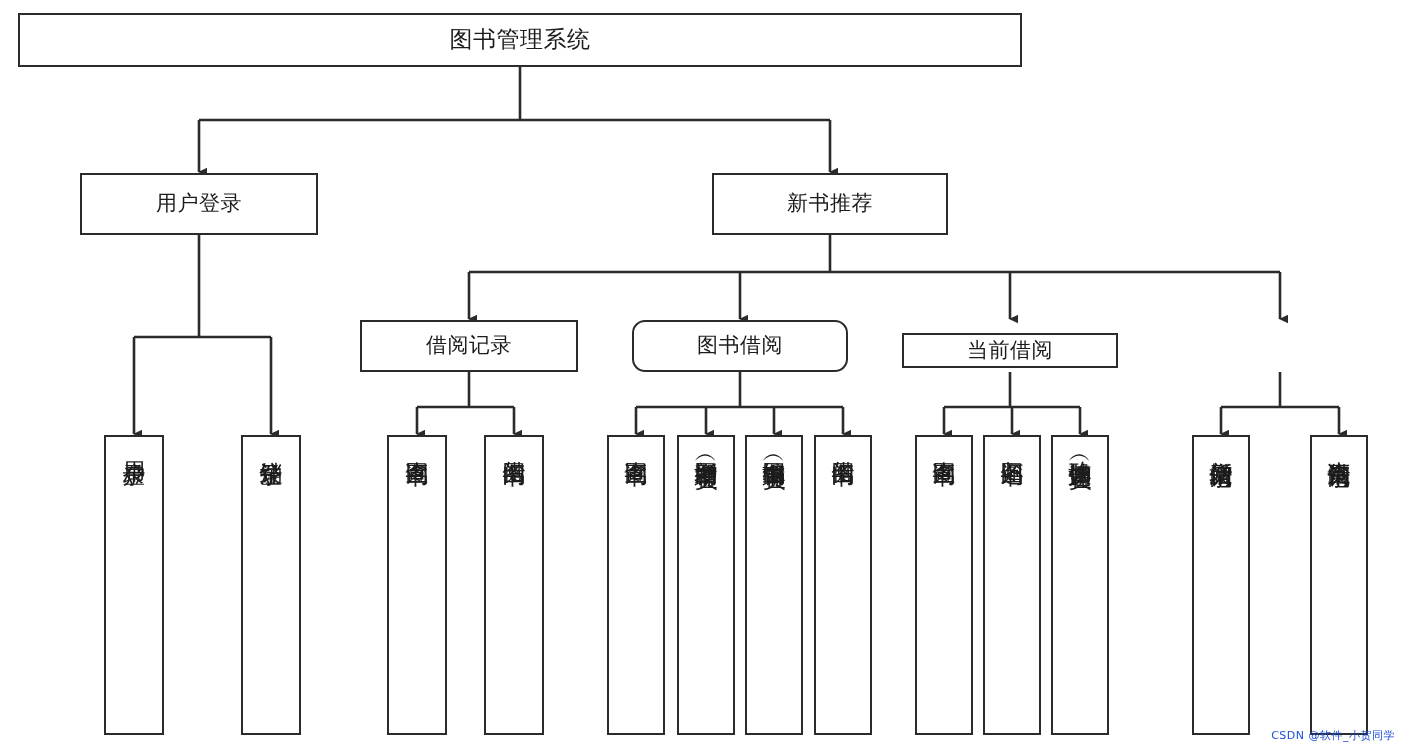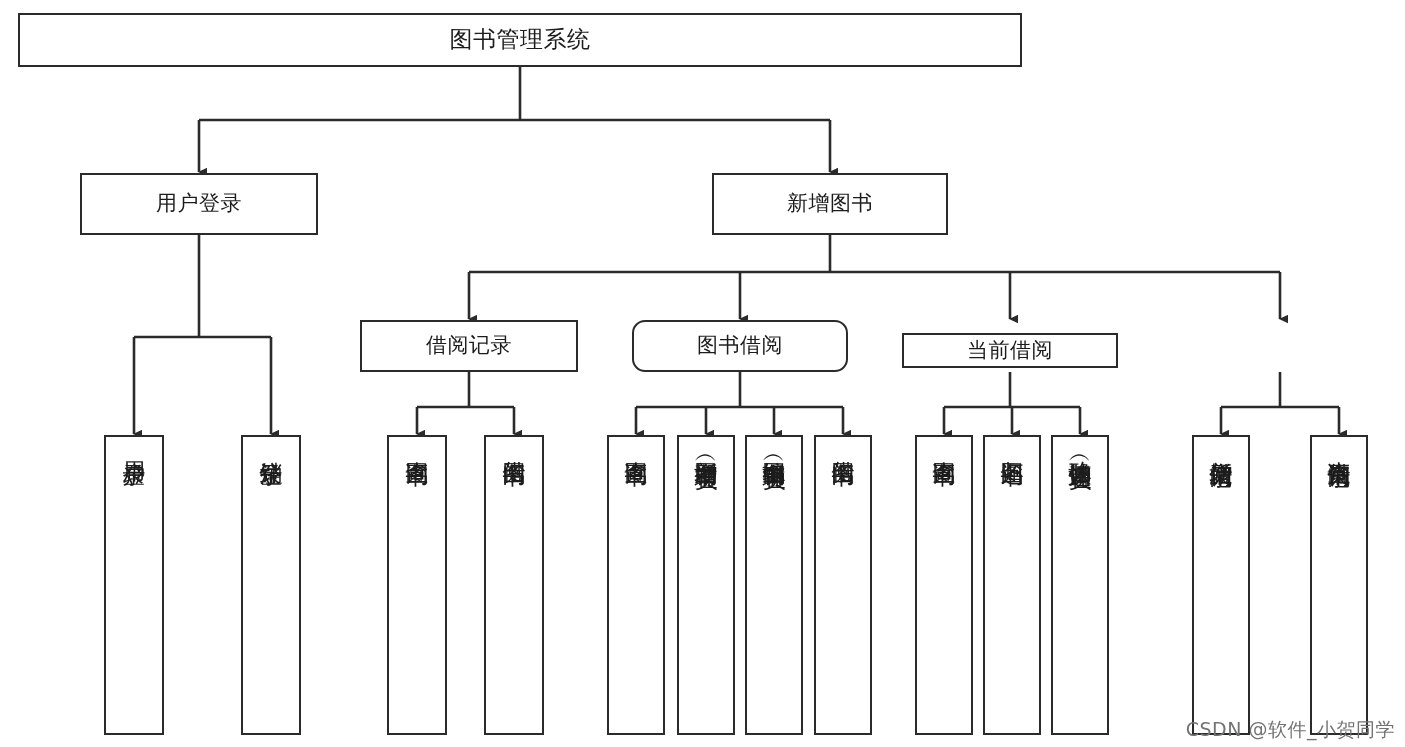--- a/index.html
+++ b/index.html
@@ -56,22 +56,22 @@
     white-space: nowrap;
     display: block;
   }
   #root-node .label {
     font-size: 23px;
   }
   #watermark {
     position: absolute;
     right: 10px;
     bottom: 4px;
-    font-size: 19px;
-    color: #737373;
+    font-size: 11px;
+    color: #1d4ed8;
     white-space: nowrap;
     letter-spacing: 0.5px;
   }
 </style>
 </head>
 <body>
 
 <div id="canvas">
 
   <svg id="edges" viewBox="0 0 1405 747" width="1405" height="747" xmlns="http://www.w3.org/2000/svg">
@@ -118,21 +118,21 @@
   </svg>
 
   <div class="node node-h" id="root-node" style="left: 18px; top: 13px; width: 1004px; height: 54px;">
     <span class="label">图书管理系统</span>
   </div>
 
   <div class="node node-h" id="node-user-login" style="left: 80px; top: 173px; width: 238px; height: 62px;">
     <span class="label">用户登录</span>
   </div>
   <div class="node node-h" id="node-book-manage" style="left: 712px; top: 173px; width: 236px; height: 62px;">
-    <span class="label">新增图书</span>
+    <span class="label">新书推荐</span>
   </div>
 
   <div class="node node-h" id="node-new-book-recommend" style="left: 360px; top: 320px; width: 218px; height: 52px;">
     <span class="label">借阅记录</span>
   </div>
   <div class="node node-h" id="node-book-borrow" style="left: 632px; top: 320px; width: 216px; height: 52px; border-radius: 13px;">
     <span class="label">图书借阅</span>
   </div>
   <div class="node node-h" id="node-current-borrow" style="left: 902px; top: 320px; width: 216px; height: 35px; margin-top: 13px;">
     <span class="label">当前借阅</span>

